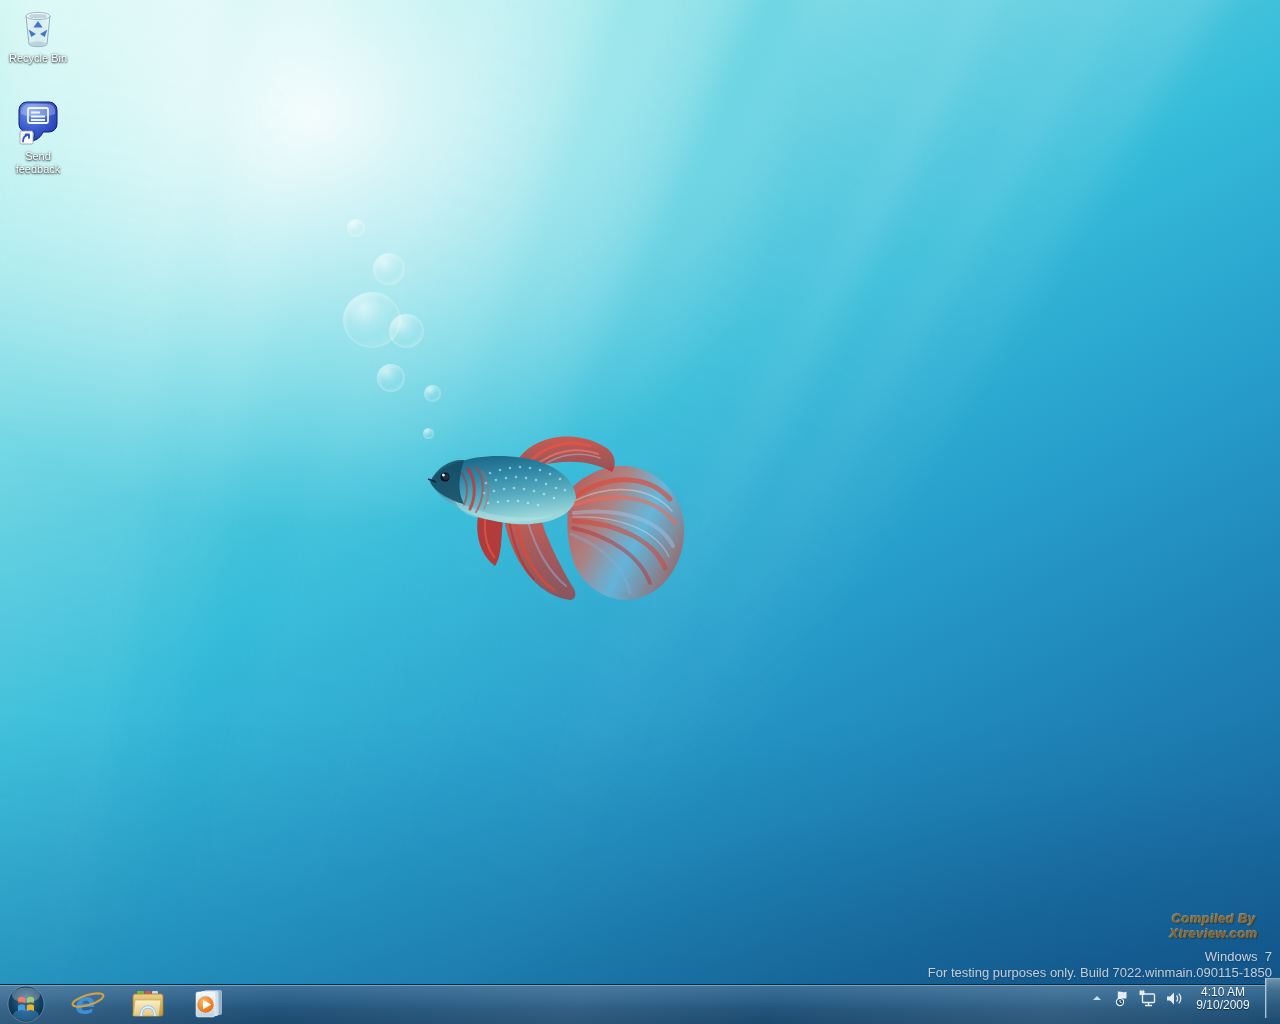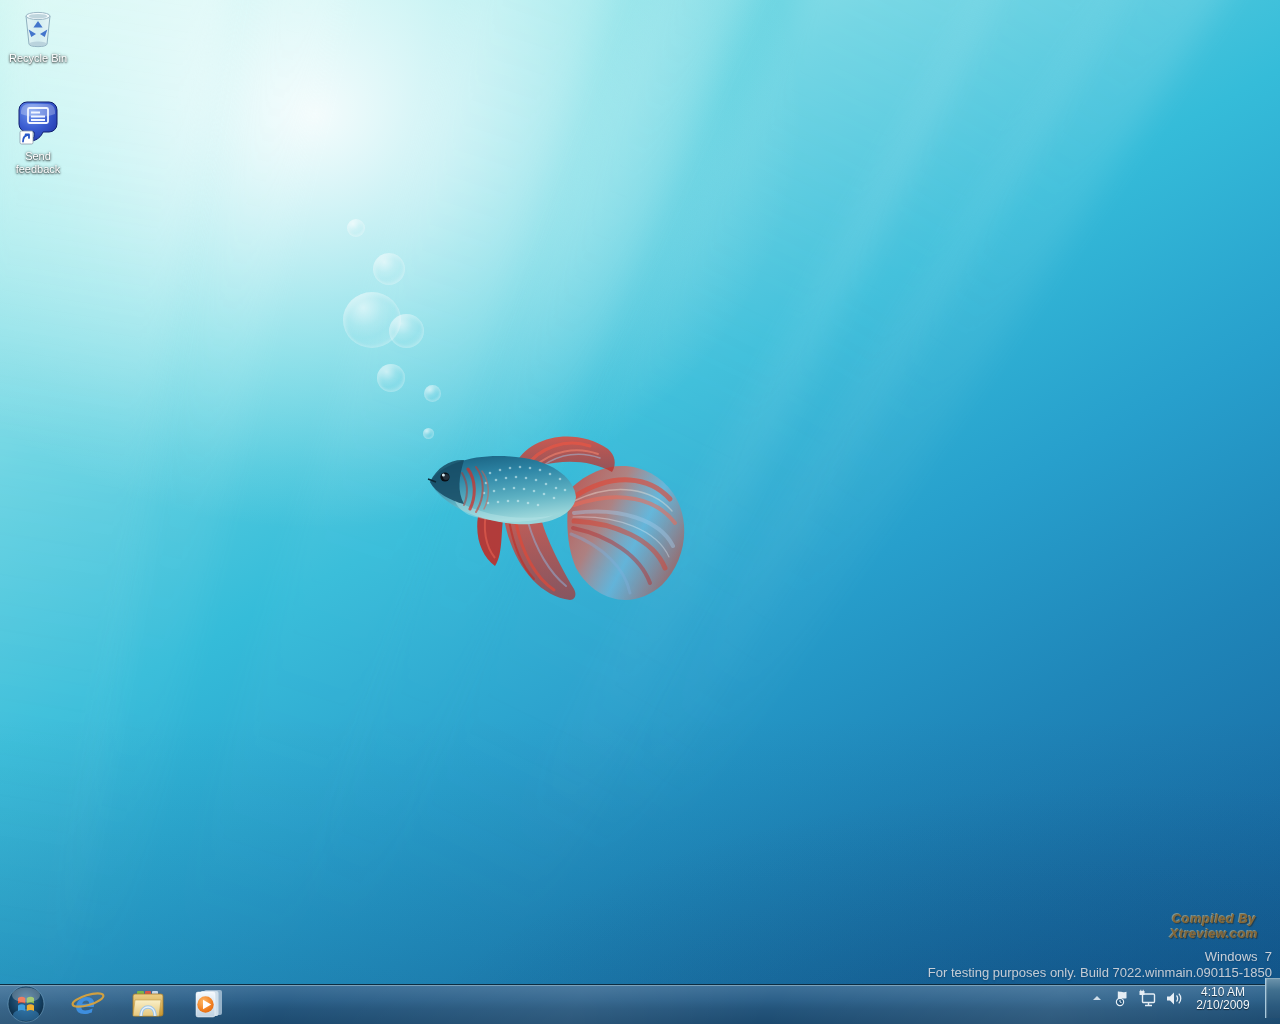--- a/index.html
+++ b/index.html
@@ -391,18 +391,18 @@
       </button>
       <button class="tray-btn tb-vol">
         <svg width="20" height="19" viewBox="0 0 20 19">
           <path d="M3,7.5 V11.5 H6 L10,15.5 V3.5 L6,7.5 Z" fill="#e6eef5"></path>
           <path d="M12.5,6.5 C14,8 14,11 12.5,12.5" stroke="#e6eef5" stroke-width="1.3" fill="none"></path>
           <path d="M14.8,4.6 C17.4,7.2 17.4,11.8 14.8,14.4" stroke="#e6eef5" stroke-width="1.3" fill="none"></path>
         </svg>
       </button>
       <div class="clock">
         <div>4:10 AM</div>
-        <div>2/10/2009</div>
+        <div>9/10/2009</div>
       </div>
       <button class="show-desktop"></button>
     </div>
   </div>
 </div>
 
 </body></html>

